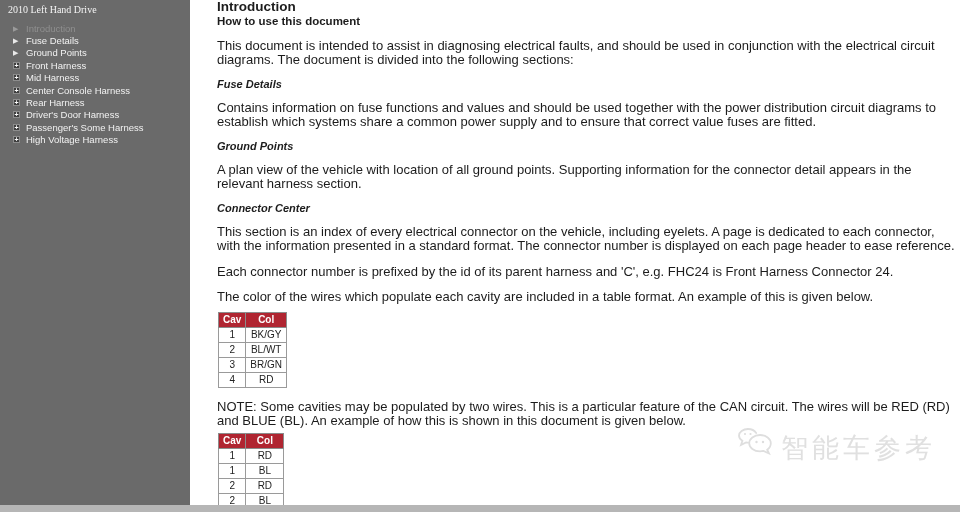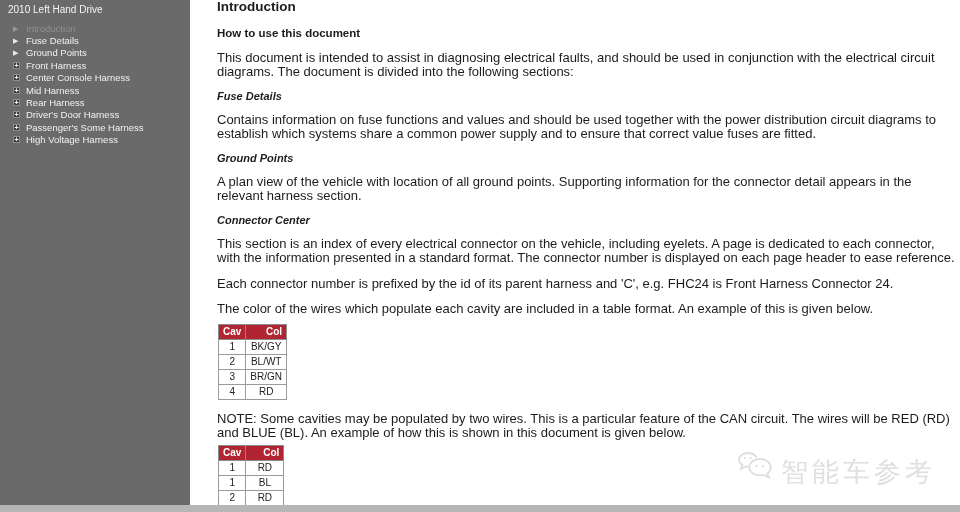--- a/index.html
+++ b/index.html
@@ -9,21 +9,21 @@
     background: #ffffff; position: relative;
     font-family: "Liberation Sans", "DejaVu Sans", sans-serif;
     color: #1c1c1c;
   }
 
   
   .sidebar {
     position: absolute; left: 0; top: 0; width: 190px; height: 512px;
     background: #6a6a6a; color: #f2f2f2; padding: 4px 0 0 8px;
   }
-  .sidebar-title { font-size: 10px; line-height: 12px; margin-bottom: 6px; color: #f5f5f5; }
+  .sidebar-title { font-size: 10px; line-height: 12px; margin-bottom: 6px; color: #f5f5f5; font-family: Liberation Serif, serif; }
   .nav { list-style: none; margin: 0; padding: 0; }
   .nav-item {
     display: flex; align-items: center; height: 12.4px;
     font-size: 9.5px; cursor: pointer; white-space: nowrap;
   }
   .nav-item .ico { width: 18px; flex: 0 0 18px; display: flex; align-items: center; padding-left: 5px; }
   .arrow-glyph { font-size: 7px; color: #e9e9e9; line-height: 1; }
   .plus-box {
     width: 7px; height: 7px; background: #3f3f3f; border: 1px solid #8d8d8d;
     color: #ffffff; font-size: 7px; line-height: 5px; text-align: center;
@@ -32,45 +32,45 @@
   .nav-item .lbl { color: #f2f2f2; }
   .nav-item.active .lbl { color: #8f8f8f; }
   .nav-item.active .arrow-glyph { color: #9a9a9a; }
 
   
   .content {
     position: absolute; left: 190px; top: 0; width: 770px; height: 512px;
     background: #ffffff; padding: 0 5px 0 27px;
   }
   .content h1 { font-size: 13.5px; line-height: 14px; margin: 0; font-weight: bold; }
-  .content h2 { font-size: 11.5px; line-height: 12.5px; margin: 13px 0 0; font-weight: bold; }
+  .content h2 { font-size: 11.5px; line-height: 12.5px; margin: 1px 0 0; font-weight: bold; }
   .content h3 { font-size: 11px;   line-height: 12px;   margin: 10px 0 0; font-weight: bold; font-style: italic; }
   .content p  { font-size: 13px;   line-height: 14.5px; margin: 11px 0 0; }
   .content p.note { margin-top: 10px; }
 
   
   table.wire-table {
     border-collapse: collapse; margin: 7px 0 12px 1px;
     border: 1px solid #7a7a7a; font-size: 10px;
   }
   table.wire-table th {
     background: #b02531; color: #ffffff; font-weight: bold;
     border: 1px solid #8c8c8c; height: 15px; padding: 0 4px; text-align: center;
   }
   table.wire-table td {
     border: 1px solid #9a9a9a; height: 15px; padding: 0 4px;
     text-align: center; color: #222222; background: #ffffff;
   }
   table.wire-table .col-cav { width: 27px; }
-  table.wire-table .col-col { width: 38px; text-align: right; }
+  table.wire-table .col-col { width: 38px; }
   table.wire-table.second { margin-top: 4px; }
 
   
   .watermark {
-    position: absolute; right: 24px; top: 450px;
+    position: absolute; right: 24px; top: 426px;
     display: flex; align-items: center; gap: 6px;
     color: #e0e0e0; font-size: 27px; letter-spacing: 4px;
     pointer-events: none; user-select: none;
   }
 
   
   .bottom-strip {
     position: absolute; left: 0; bottom: 0; width: 960px; height: 7px;
     background: #b6b6b6;
   }
@@ -102,27 +102,27 @@
     <li class="nav-item">
       <span class="ico">
           <span class="plus-box">+</span>
         </span>
       <span class="lbl">Front Harness</span>
     </li>
     <li class="nav-item">
       <span class="ico">
           <span class="plus-box">+</span>
         </span>
+      <span class="lbl">Mid Harness</span>
+    </li>
+    <li class="nav-item">
+      <span class="ico">
+          <span class="plus-box">+</span>
+        </span>
       <span class="lbl">Center Console Harness</span>
-    </li>
-    <li class="nav-item">
-      <span class="ico">
-          <span class="plus-box">+</span>
-        </span>
-      <span class="lbl">Mid Harness</span>
     </li>
     <li class="nav-item">
       <span class="ico">
           <span class="plus-box">+</span>
         </span>
       <span class="lbl">Rear Harness</span>
     </li>
     <li class="nav-item">
       <span class="ico">
           <span class="plus-box">+</span>

